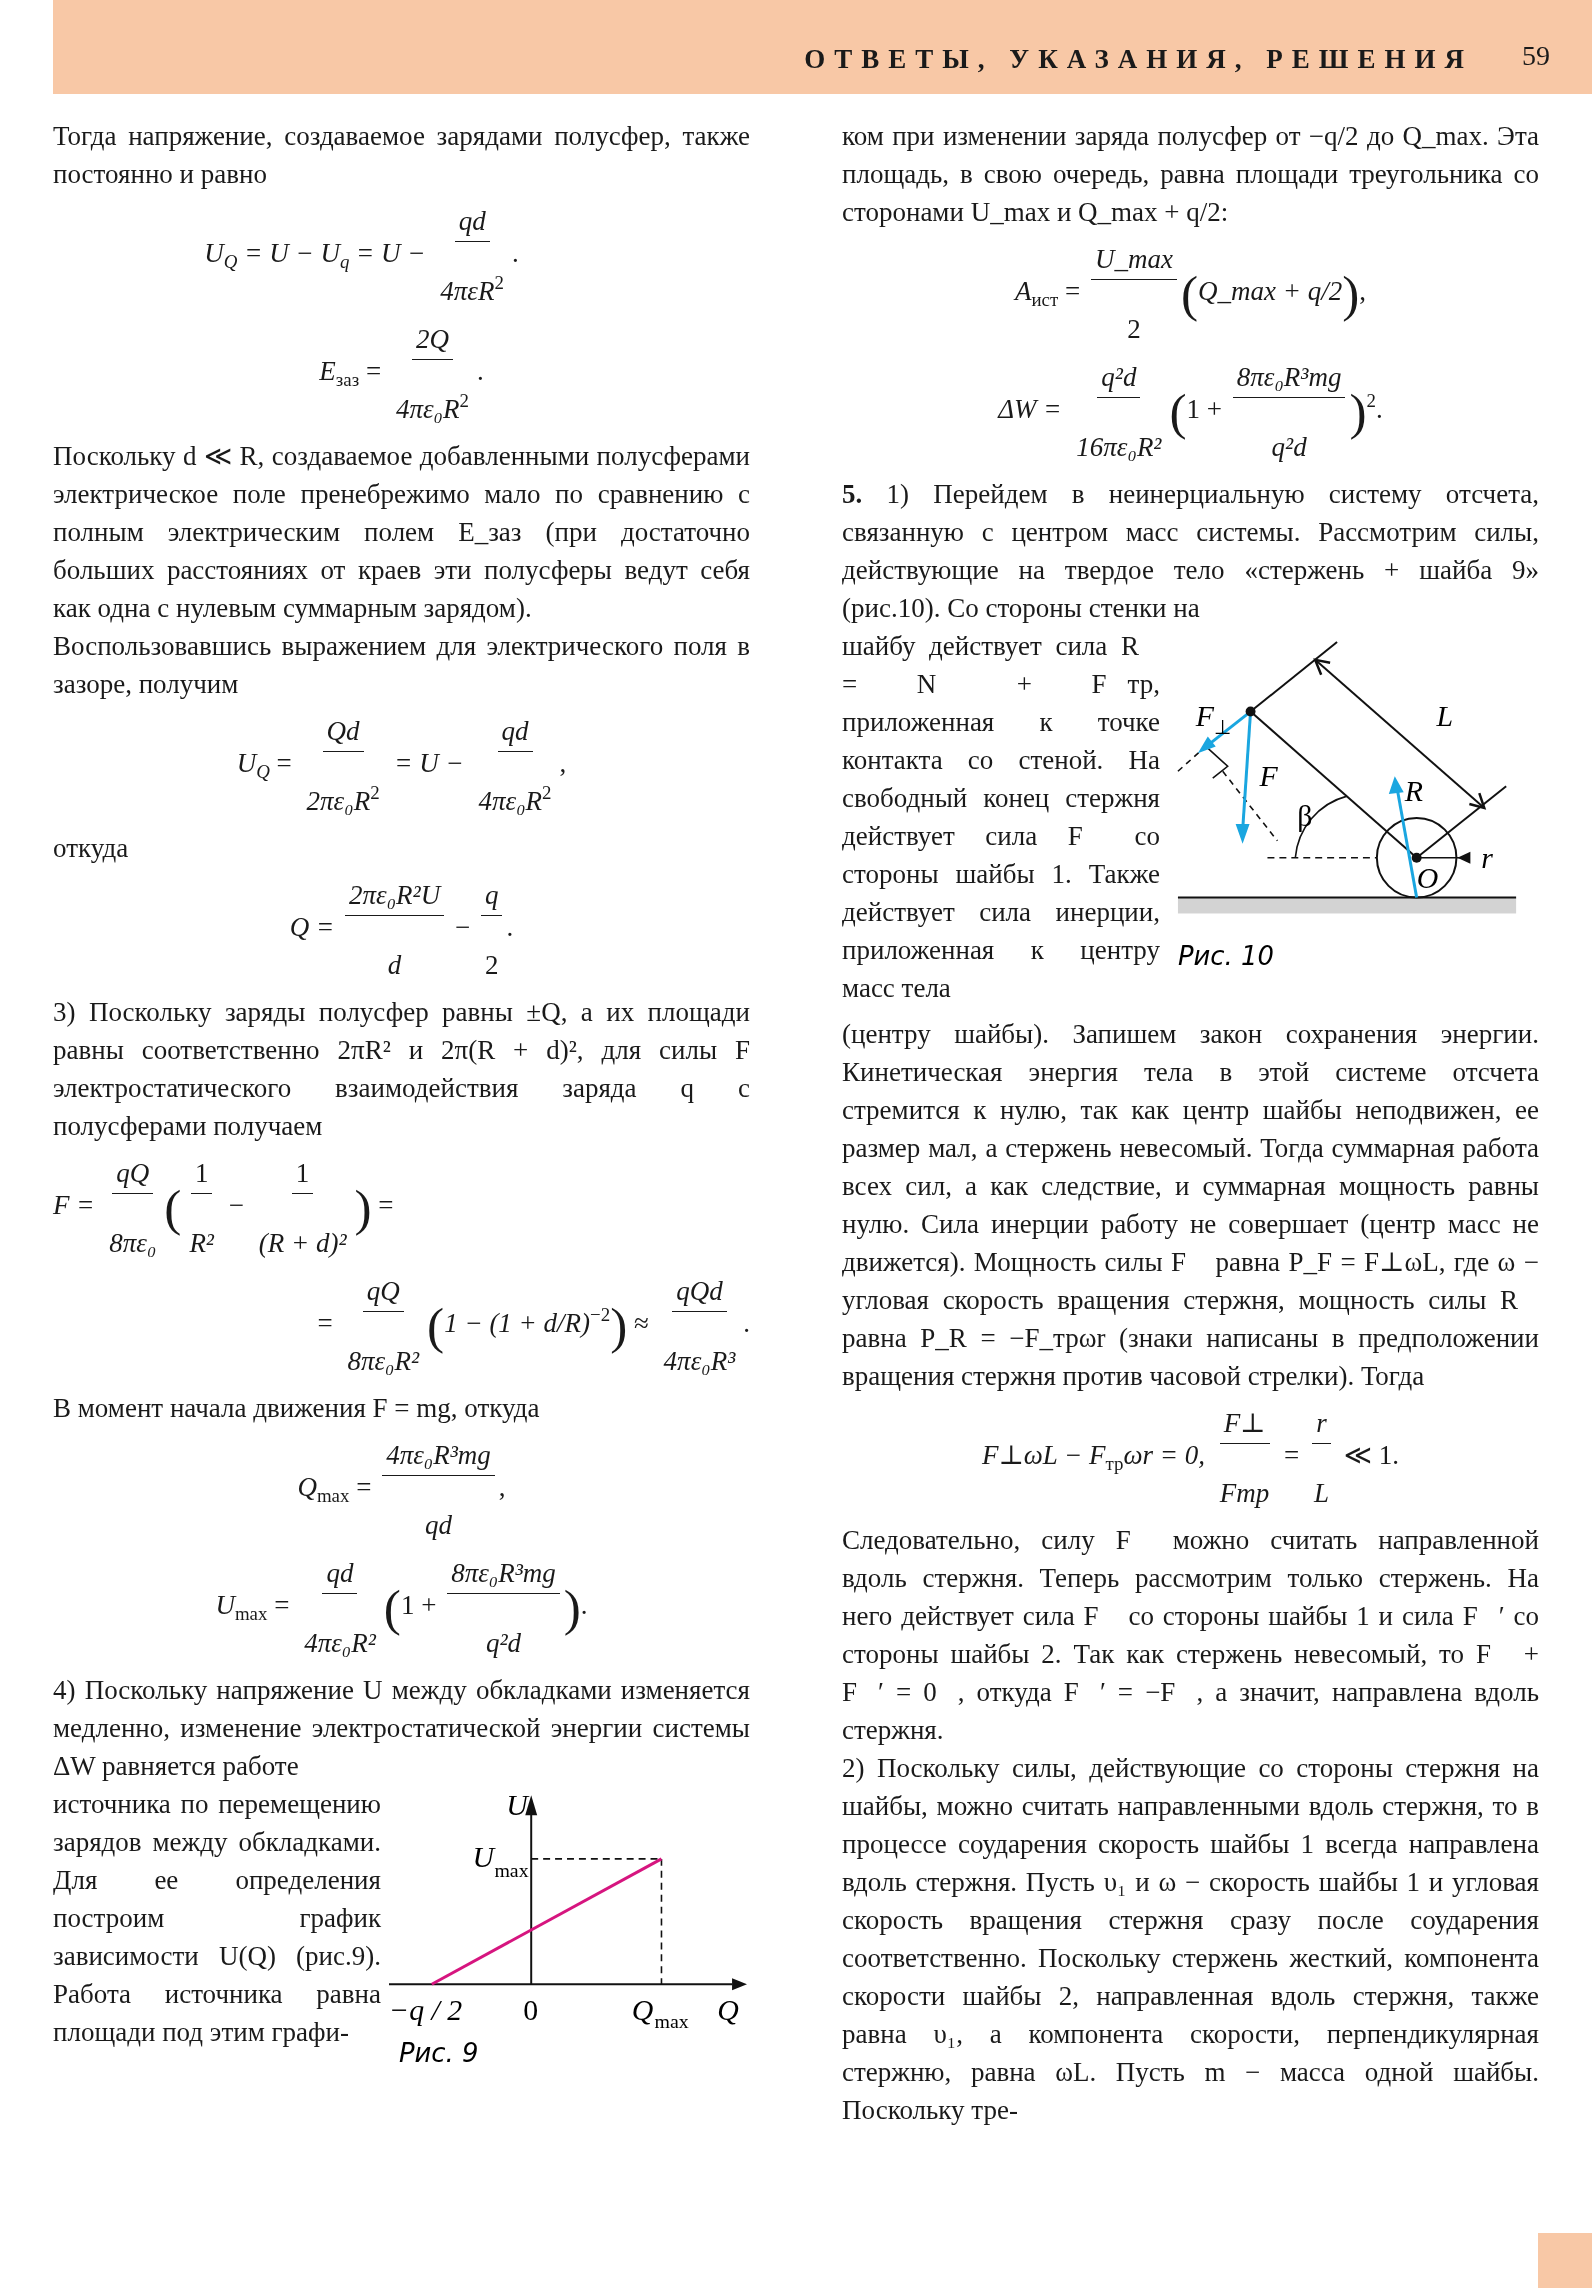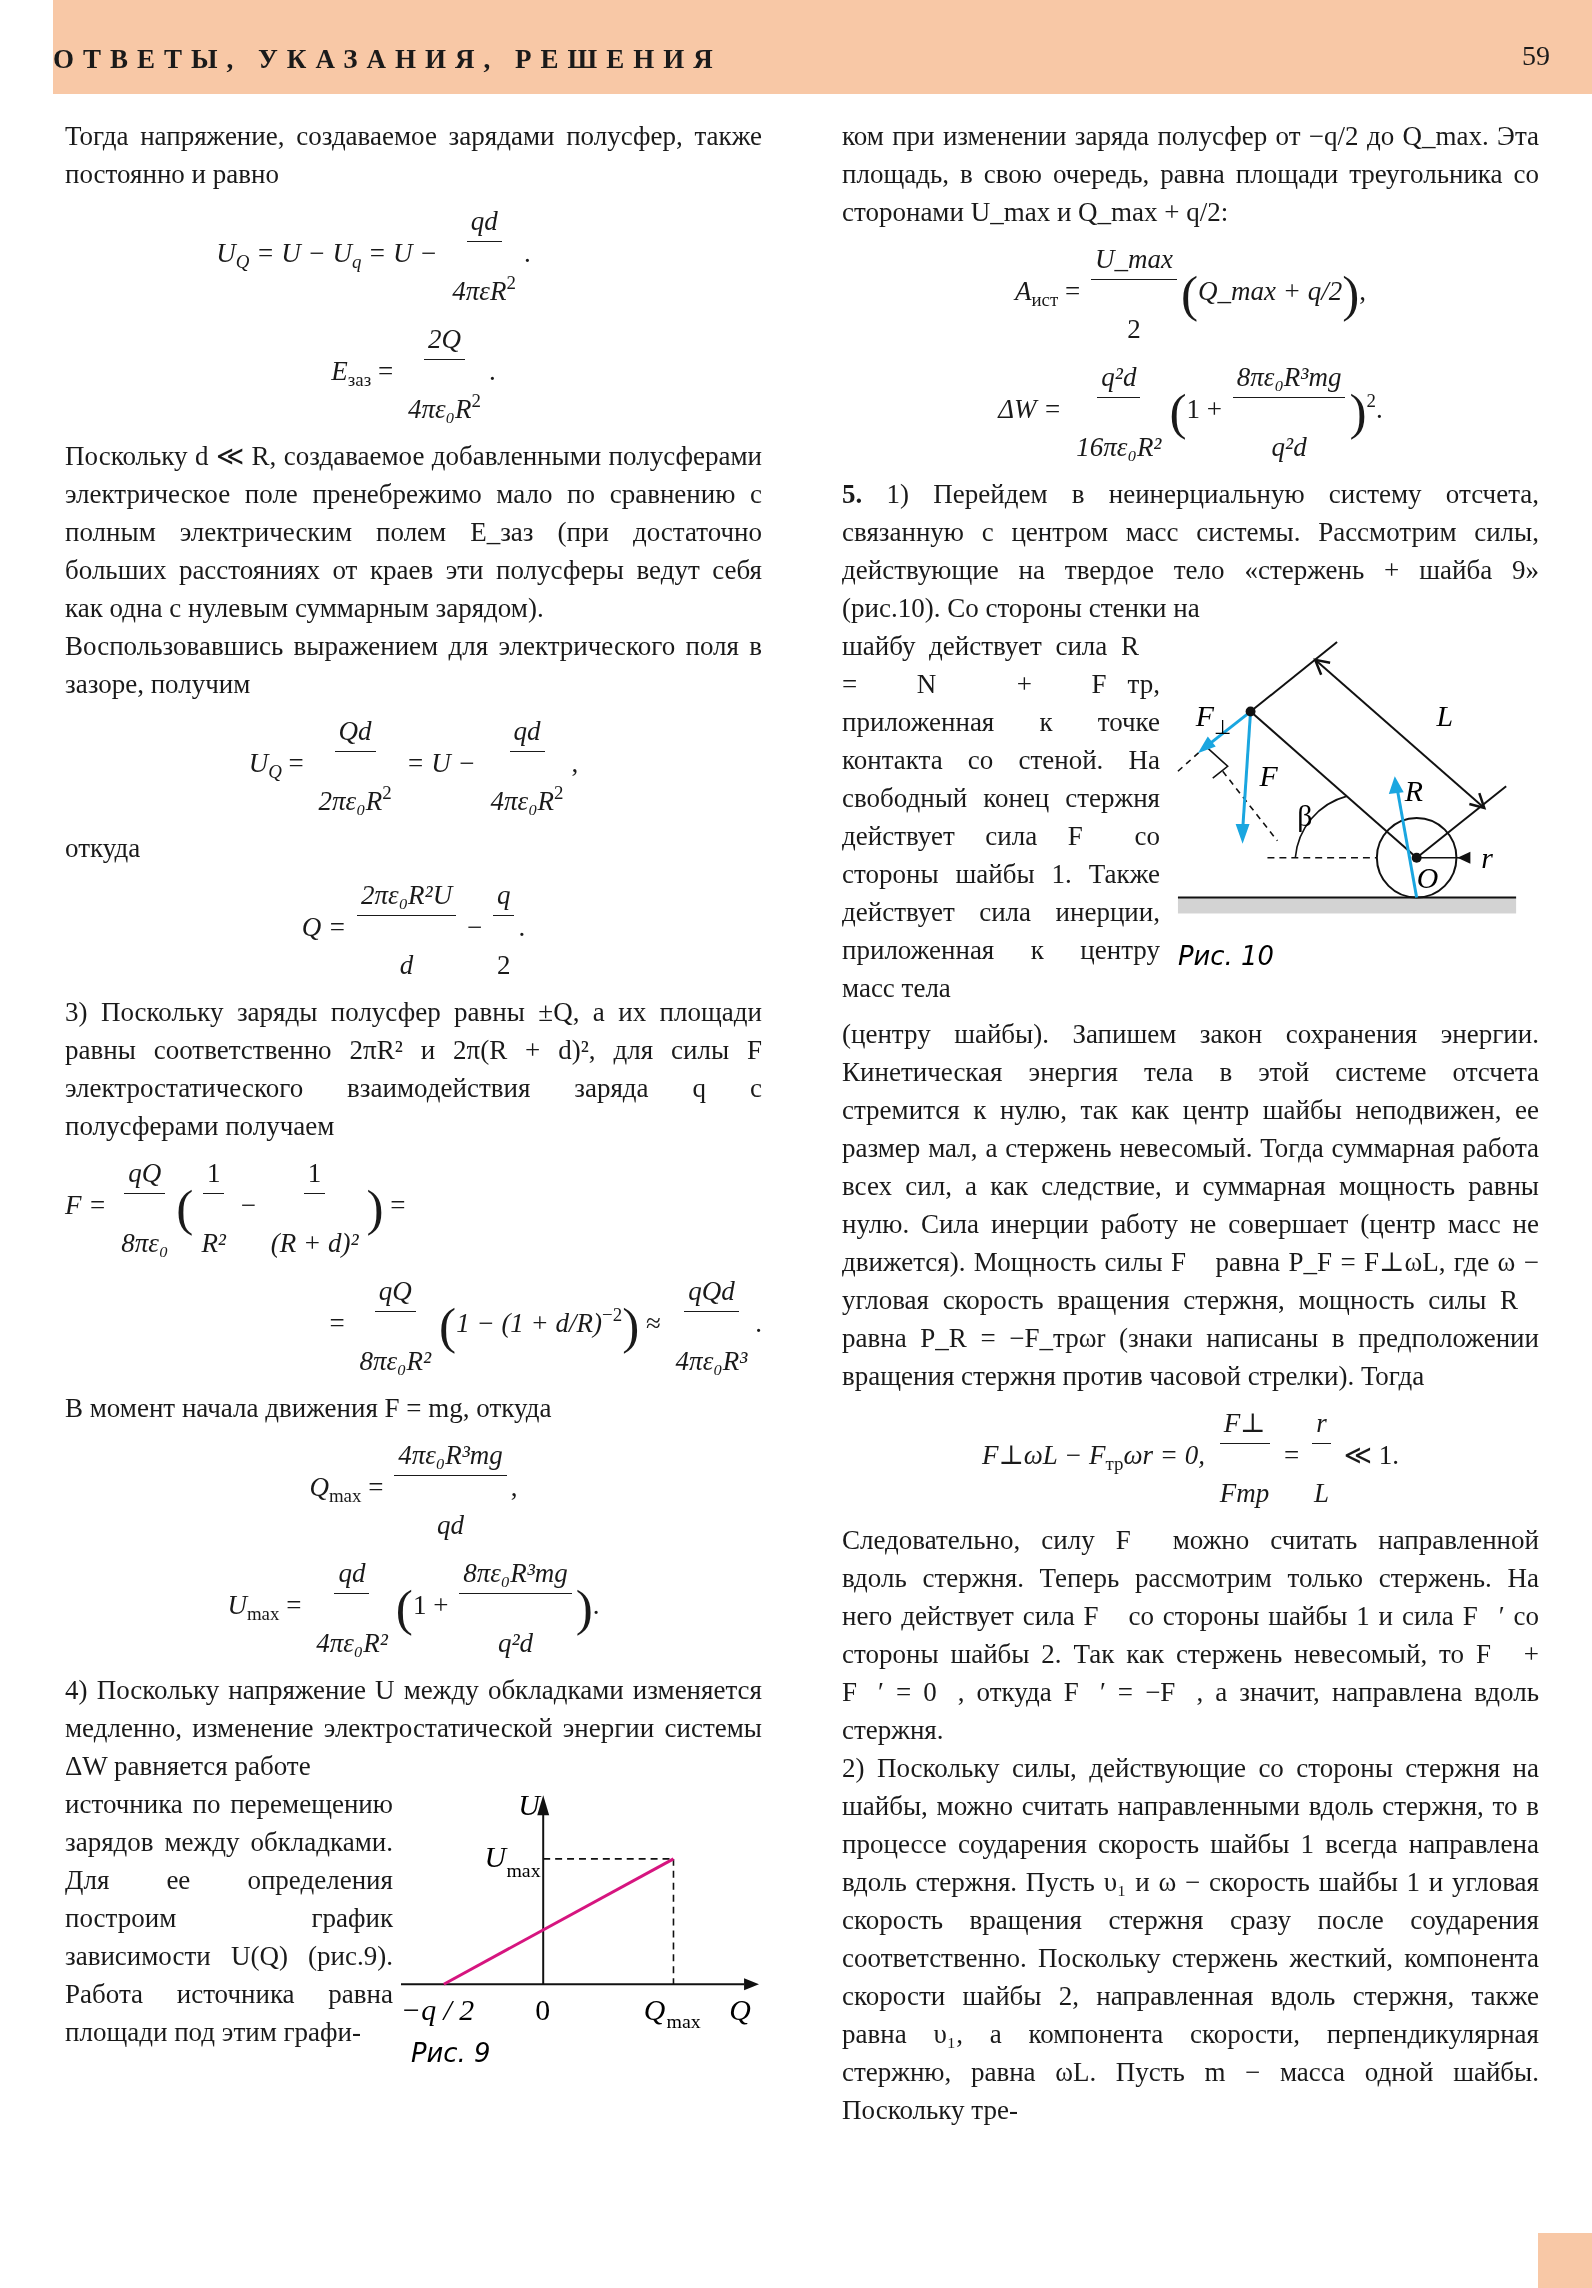--- a/index.html
+++ b/index.html
@@ -1,24 +1,24 @@
 <!DOCTYPE html>
 <html><head>
 <meta charset="utf-8">
 <style>
   html,body{margin:0;padding:0;background:#fff;}
   body{width:1592px;height:2289px;position:relative;overflow:hidden;
        font-family:"Liberation Serif","DejaVu Serif",serif;color:#1a1a1a;}
   .header{position:absolute;left:53px;top:0;width:1539px;height:94px;background:#f8c8a6;}
-  .header-title{position:absolute;left:0;right:119px;top:44px;text-align:left;
+  .header-title{position:absolute;left:0;right:119px;top:44px;text-align:right;
        font-size:27px;font-weight:bold;letter-spacing:9px;}
   .page-num{position:absolute;right:42px;top:40px;font-size:28px;}
   .corner{position:absolute;left:1538px;top:2233px;width:54px;height:56px;background:#f8c8a6;}
   .col{position:absolute;top:117px;font-size:27px;line-height:38px;}
-  .col.left{left:65px;width:697px;}
+  .col.left{left:53px;width:697px;}
   .col.right{left:842px;width:697px;}
   p{margin:0;text-align:justify;}
   .eq{text-align:center;margin:8px 0;white-space:nowrap;}
   i{font-style:italic;}
   sub{font-size:0.7em;vertical-align:-0.3em;line-height:0;}
   sup{font-size:0.7em;vertical-align:0.6em;line-height:0;}
   .frac{display:inline-flex;flex-direction:column;align-items:center;vertical-align:middle;margin:0 4px;}
   .frac .num{border-bottom:1.6px solid #1a1a1a;padding:0 4px;line-height:40px;}
   .frac .den{padding:0 4px;line-height:40px;margin-top:29px;}
   .big{font-size:1.9em;vertical-align:middle;font-weight:200;line-height:0;}

